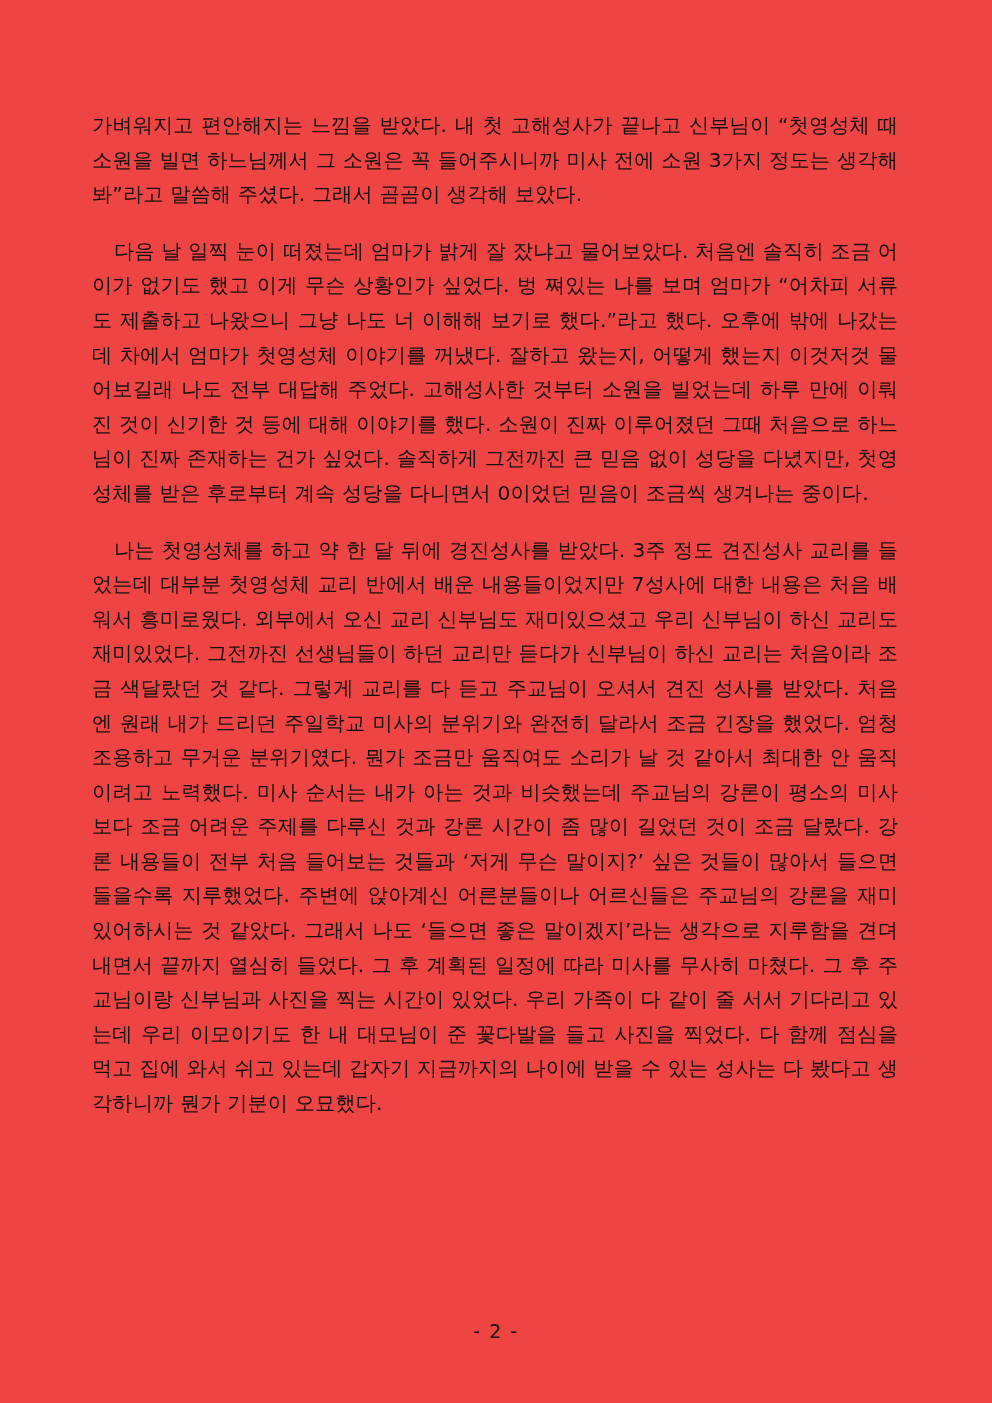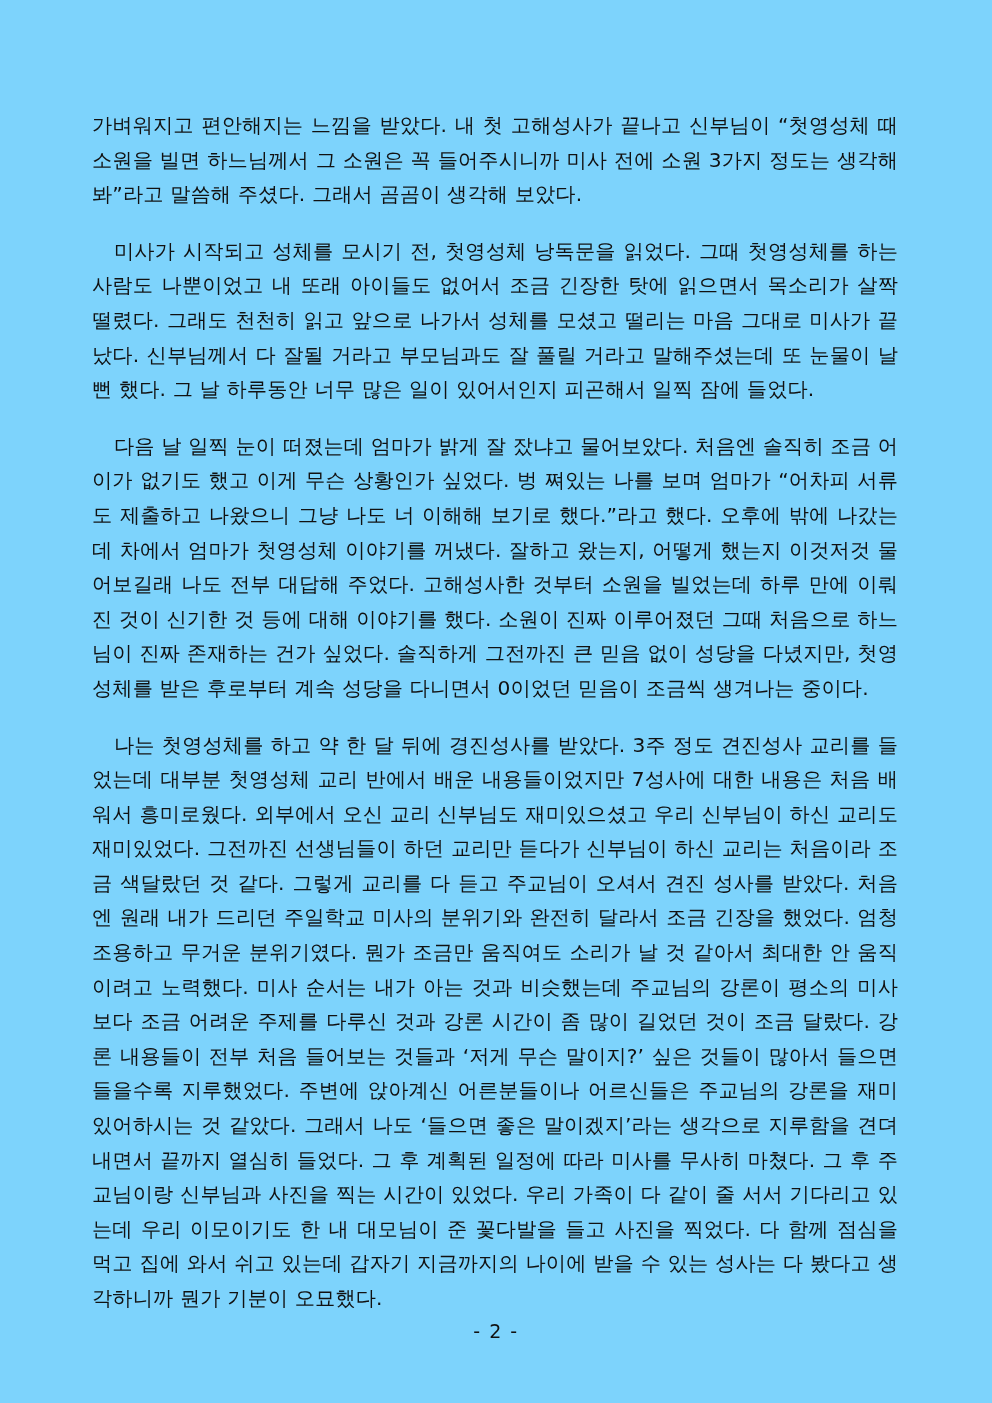--- a/index.html
+++ b/index.html
@@ -15,21 +15,21 @@
     color: #000000;
     overflow: hidden;
   }
 
   #page {
     position: absolute;
     left: 0;
     top: 0;
     width: 992px;
     height: 1403px;
-    background: #7dd3fc;
+    background: #ef4444;
   }
 
   #text-body {
     position: absolute;
     left: 92px;
     top: 108px;
     width: 806px;
   }
 
   .para {
@@ -71,21 +71,20 @@
 </head>
 <body>
 
 <div id="page">
 
   <div id="text-body">
 
     <p class="para first">가벼워지고 편안해지는 느낌을 받았다. 내 첫 고해성사가 끝나고 신부님이 “첫영성체 때 소원을 빌면 하느님께서 그 소원은 꼭 들어주시니까 미사 전에 소원 3가지 정도는 생각해 봐”라고 말씀해 주셨다. 그래서 곰곰이 생각해 보았다.</p>
 
 
-    <p class="para">미사가 시작되고 성체를 모시기 전, 첫영성체 낭독문을 읽었다. 그때 첫영성체를 하는 사람도 나뿐이었고 내 또래 아이들도 없어서 조금 긴장한 탓에 읽으면서 목소리가 살짝 떨렸다. 그래도 천천히 읽고 앞으로 나가서 성체를 모셨고  떨리는 마음 그대로 미사가 끝났다. 신부님께서 다 잘될 거라고 부모님과도 잘 풀릴 거라고 말해주셨는데 또 눈물이 날 뻔 했다. 그 날 하루동안 너무 많은 일이 있어서인지 피곤해서 일찍 잠에 들었다.</p>
 
     <p class="para">다음 날 일찍 눈이 떠졌는데 엄마가 밝게 잘 잤냐고 물어보았다. 처음엔 솔직히 조금 어이가 없기도 했고 이게 무슨 상황인가 싶었다. 벙 쪄있는 나를 보며 엄마가 “어차피 서류도 제출하고 나왔으니 그냥 나도 너 이해해 보기로 했다.”라고 했다. 오후에 밖에 나갔는데 차에서 엄마가 첫영성체 이야기를 꺼냈다. 잘하고 왔는지, 어떻게 했는지 이것저것 물어보길래 나도 전부 대답해 주었다. 고해성사한 것부터 소원을 빌었는데 하루 만에 이뤄진 것이 신기한 것 등에 대해 이야기를 했다. 소원이 진짜 이루어졌던 그때 처음으로 하느님이 진짜 존재하는 건가 싶었다. 솔직하게 그전까진 큰 믿음 없이 성당을 다녔지만, 첫영성체를 받은 후로부터 계속 성당을 다니면서 0이었던 믿음이 조금씩 생겨나는 중이다.</p>
 
     <p class="para">나는 첫영성체를 하고 약 한 달 뒤에 경진성사를 받았다. 3주 정도 견진성사 교리를 들었는데 대부분 첫영성체 교리 반에서 배운 내용들이었지만 7성사에 대한 내용은 처음 배워서 흥미로웠다. 외부에서 오신 교리 신부님도 재미있으셨고 우리 신부님이 하신 교리도 재미있었다. 그전까진 선생님들이 하던 교리만 듣다가 신부님이 하신 교리는 처음이라 조금 색달랐던 것 같다. 그렇게 교리를 다 듣고 주교님이 오셔서 견진 성사를 받았다. 처음엔 원래 내가 드리던 주일학교 미사의 분위기와 완전히 달라서 조금 긴장을 했었다. 엄청 조용하고 무거운 분위기였다. 뭔가 조금만 움직여도 소리가 날 것 같아서 최대한 안 움직이려고 노력했다. 미사 순서는 내가 아는 것과 비슷했는데 주교님의 강론이 평소의 미사보다 조금 어려운 주제를 다루신 것과 강론 시간이 좀 많이 길었던 것이 조금 달랐다. 강론 내용들이 전부 처음 들어보는 것들과 ‘저게 무슨 말이지?’ 싶은 것들이 많아서 들으면 들을수록 지루했었다. 주변에 앉아계신 어른분들이나 어르신들은 주교님의 강론을 재미있어하시는 것 같았다. 그래서 나도 ‘들으면 좋은 말이겠지’라는 생각으로 지루함을 견뎌내면서 끝까지 열심히 들었다. 그 후 계획된 일정에 따라 미사를 무사히 마쳤다. 그 후 주교님이랑 신부님과 사진을 찍는 시간이 있었다. 우리 가족이 다 같이 줄 서서 기다리고 있는데 우리 이모이기도 한 내 대모님이 준 꽃다발을 들고 사진을 찍었다. 다 함께 점심을 먹고 집에 와서 쉬고 있는데 갑자기 지금까지의 나이에 받을 수 있는 성사는 다 봤다고 생각하니까 뭔가 기분이 오묘했다.</p>
 
   </div>
 
   <div id="page-footer">
     <span id="page-number">- 2 -</span>
   </div>

